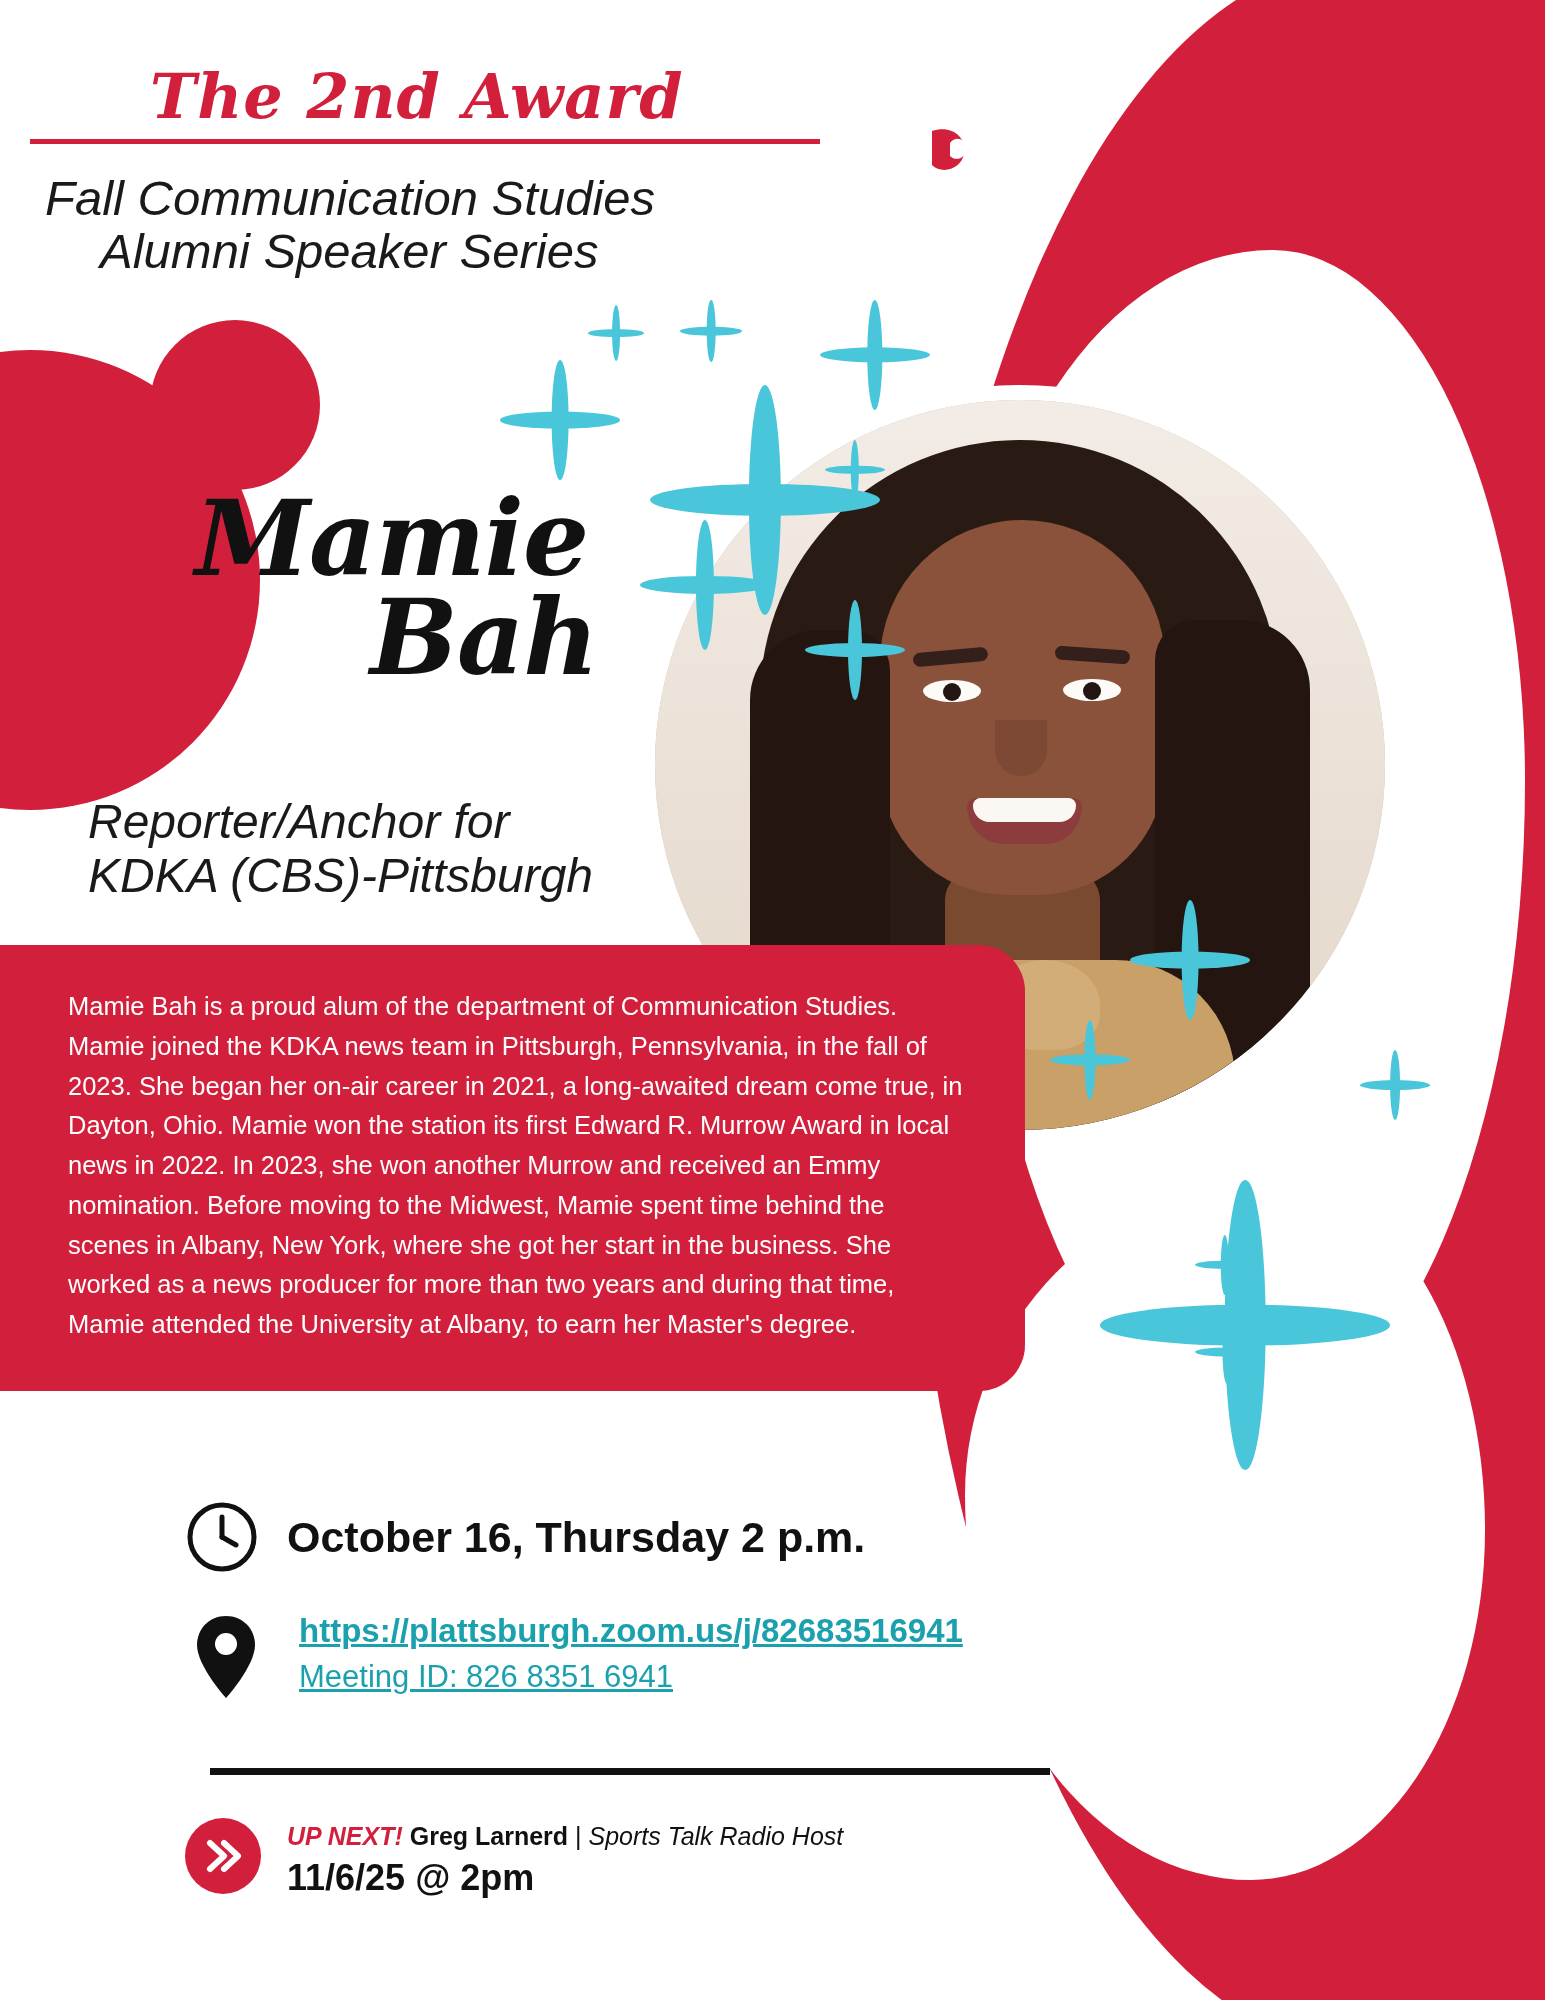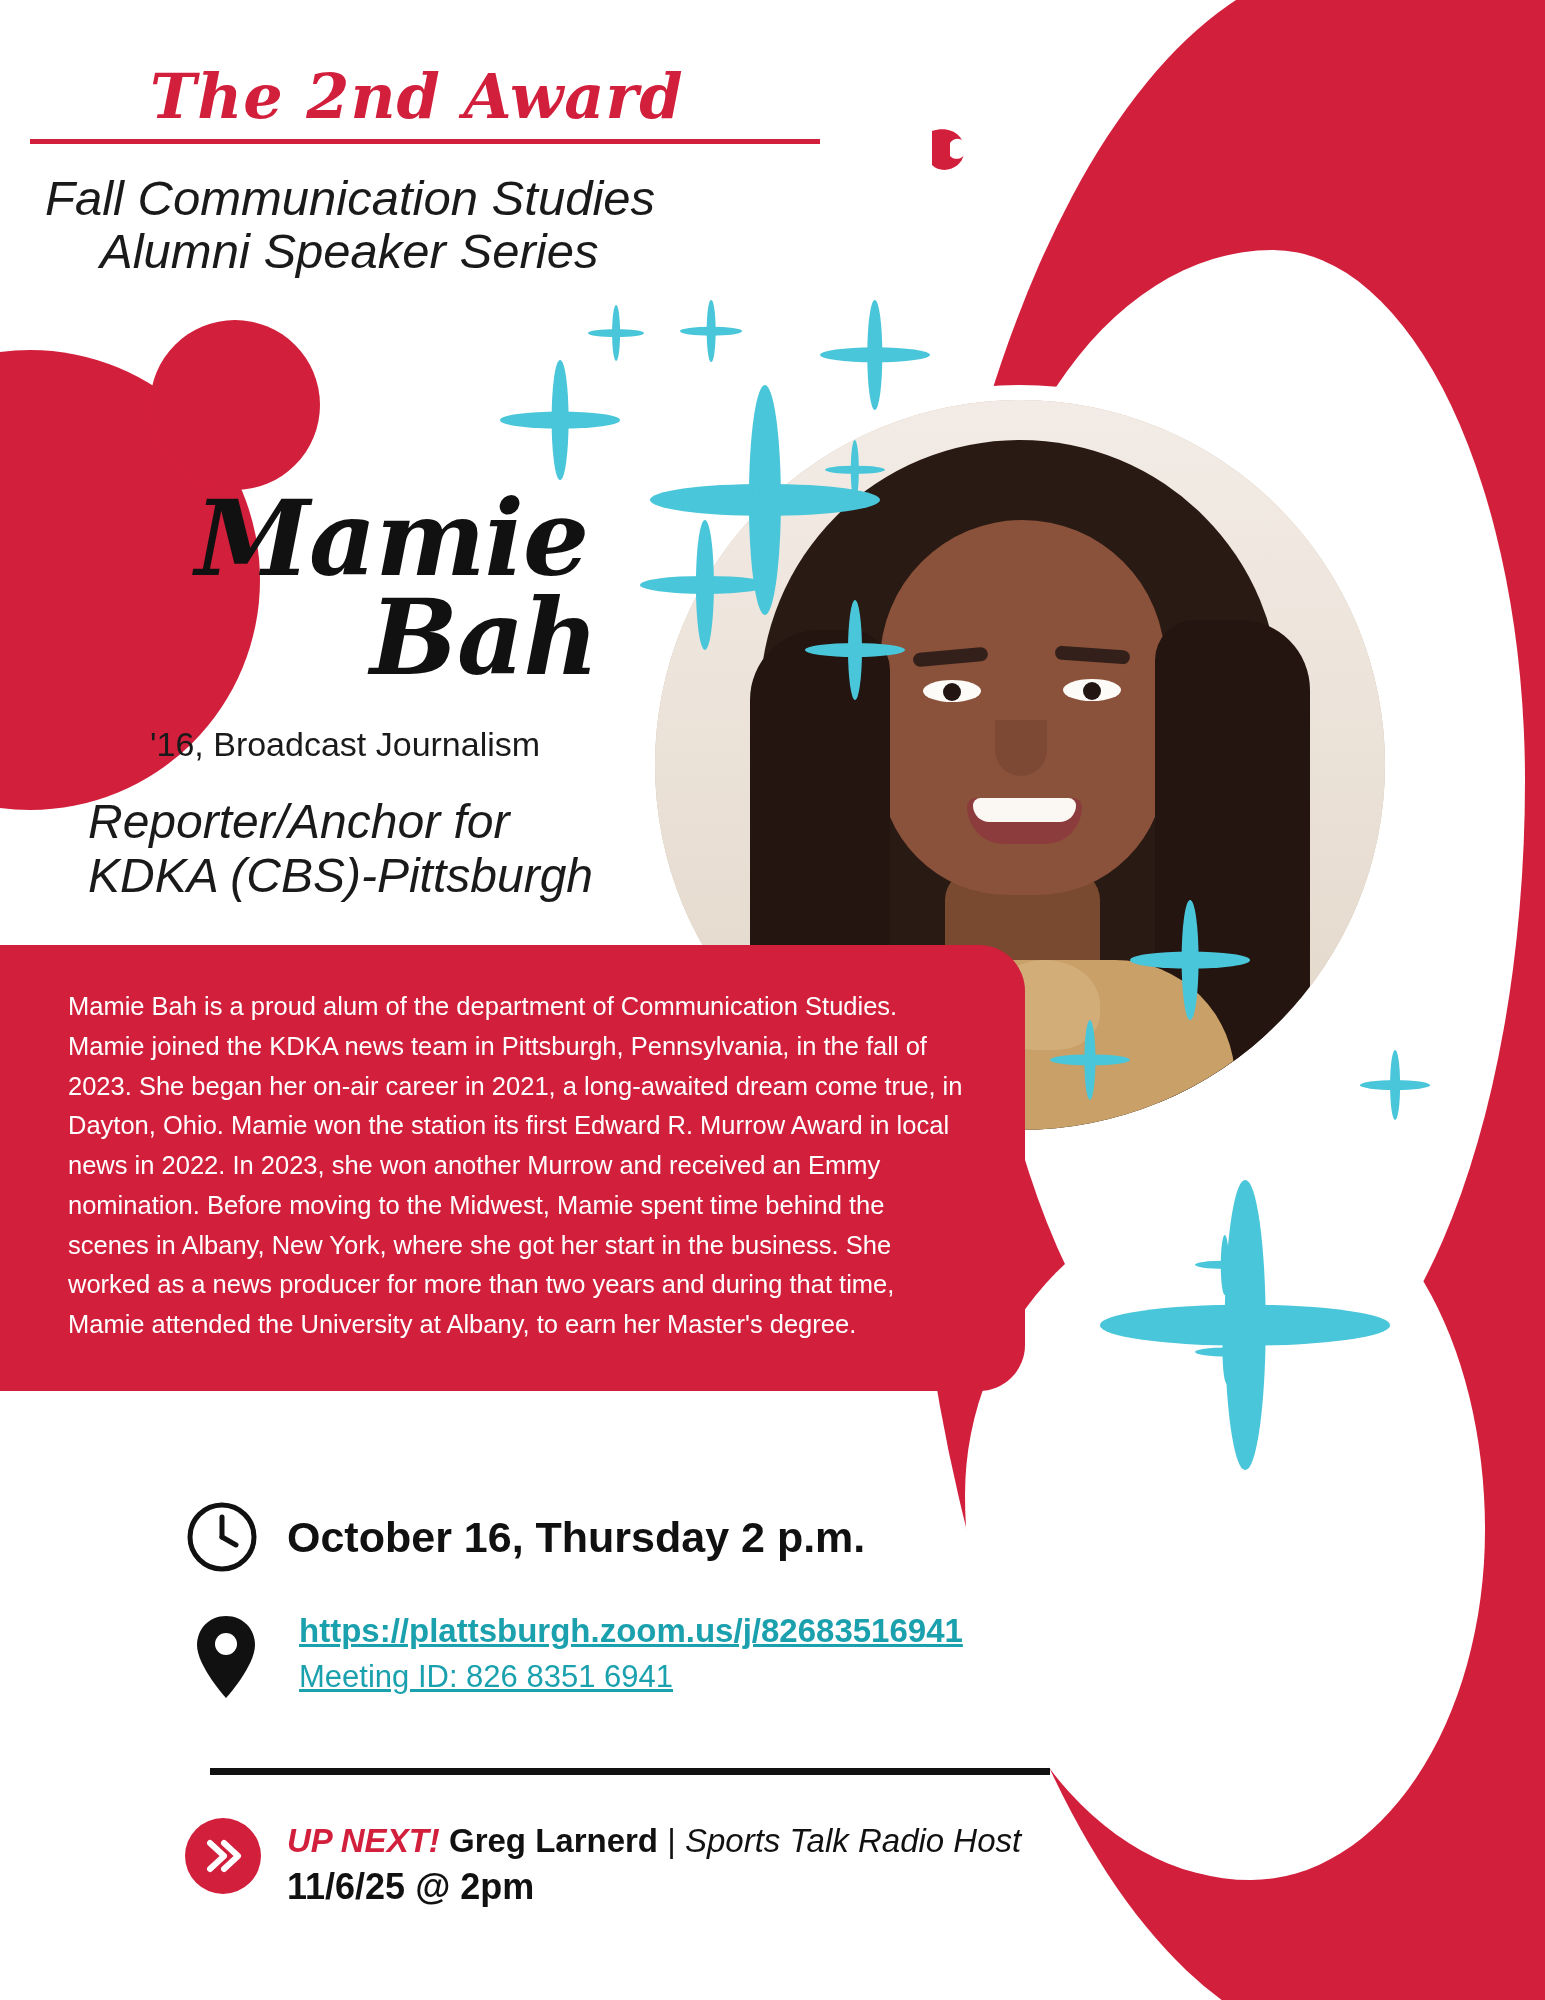--- a/index.html
+++ b/index.html
@@ -281,21 +281,21 @@
     align-items: flex-start;
     gap: 26px;
     z-index: 9;
   }
   .chev-badge {
     width: 76px; height: 76px; border-radius: 50%;
     background: #d21f3c; flex: 0 0 auto;
     display: flex; align-items: center; justify-content: center;
   }
   .up-next-text { padding-top: 4px; }
-  .un-line1 { font-size: 33px; color: #111111; white-space: nowrap; }
+  .un-line1 { font-size: 25px; color: #111111; white-space: nowrap; }
   .un-label { color: #d21f3c; font-weight: bold; font-style: italic; }
   .un-name { font-weight: bold; }
   .un-role { font-style: italic; }
   .un-line2 { font-size: 36px; font-weight: bold; color: #111111; margin-top: 6px; }
 </style>
 </head>
 <body>
 
 <div id="poster">
 
@@ -359,21 +359,20 @@
   <div class="spark s-s3"></div>
   <div class="spark s-s4"></div>
   <div class="spark s-s5"></div>
   <div class="spark s-s6"></div>
   <div class="spark s-s7"></div>
 
   <div class="speaker-name">
     <span>Mamie</span>
     <span class="n2">Bah</span>
   </div>
-  <div class="speaker-credential">'16, Broadcast Journalism</div>
   <div class="speaker-role">
     <span>Reporter/Anchor for</span>
     <span class="r2">KDKA (CBS)-Pittsburgh</span>
   </div>
 
   <div class="bio-box">Mamie Bah is a proud alum of the department of Communication Studies. Mamie joined the KDKA news team in Pittsburgh, Pennsylvania, in the fall of 2023. She began her on-air career in 2021, a long-awaited dream come true, in Dayton, Ohio. Mamie won the station its first Edward R. Murrow Award in local news in 2022. In 2023, she won another Murrow and received an Emmy nomination. Before moving to the Midwest, Mamie spent time behind the scenes in Albany, New York, where she got her start in the business. She worked as a news producer for more than two years and during that time, Mamie attended the University at Albany, to earn her Master's degree.</div>
 
   <div class="detail-time">
     <svg class="clock-icon" viewBox="0 0 74 74">
       <circle cx="37" cy="37" r="32" fill="none" stroke="#111111" stroke-width="5"></circle>

